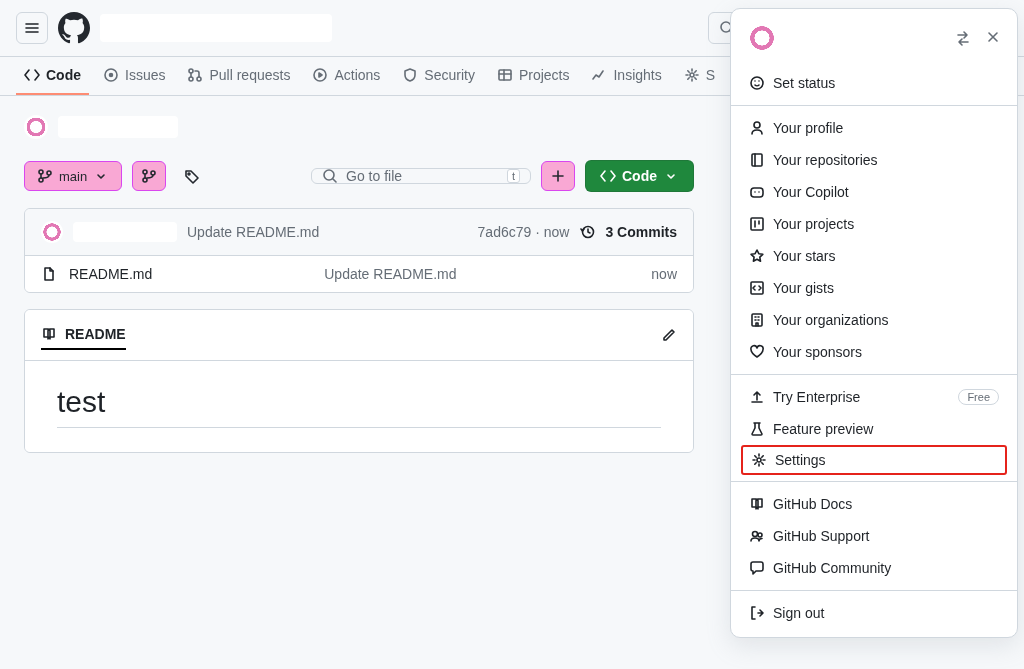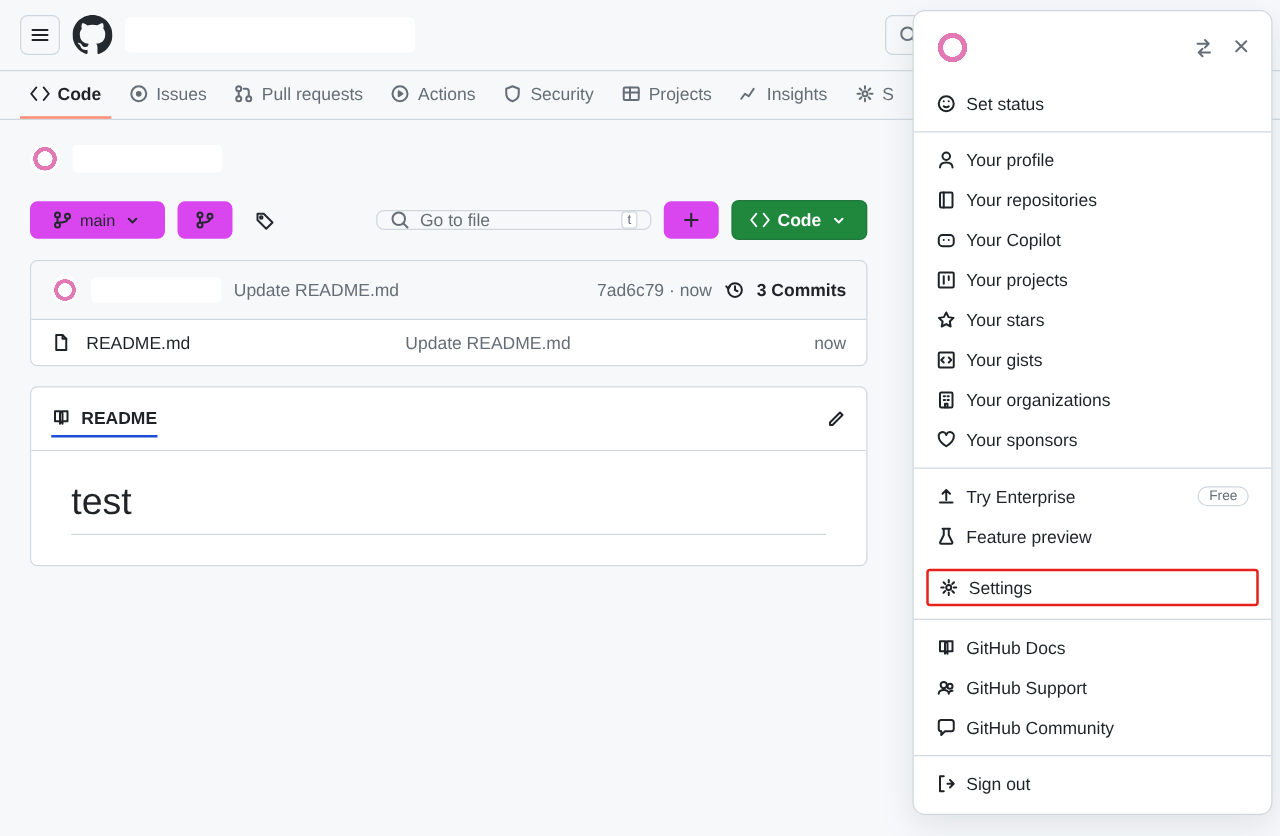--- a/index.html
+++ b/index.html
@@ -9,43 +9,43 @@
 .logo{width:32px;height:32px}
 .redact{background:#fff;height:28px;border-radius:4px}
 .search{margin-left:auto;border:1px solid #d0d7de;border-radius:6px;height:32px;width:300px;display:flex;align-items:center;padding:0 10px;gap:8px;color:#656d76;background:#f6f8fa}
 .key{border:1px solid #d0d7de;border-radius:3px;padding:0 4px;font-size:11px;background:#fff}
 .nav{display:flex;gap:6px;padding:0 16px;border-bottom:1px solid #d0d7de}
 .tab{display:flex;align-items:center;gap:6px;padding:10px 8px;color:#656d76;border-bottom:2px solid transparent;font-size:14px}
 .tab.act{color:#1f2328;border-bottom-color:#fd8c73;font-weight:600}
 .main{padding:16px 24px}
 .row1{display:flex;align-items:center;gap:10px;margin-bottom:18px}
 .ava{width:24px;height:24px;border-radius:50%;background:radial-gradient(circle,#fff 35%,#e278b4 36%,#e278b4 55%,#fff 56%)}
-.btn{border:6px solid #d946ef;border-radius:6px;background:#d946ef;padding:4px 12px;display:inline-flex;align-items:center;gap:6px;font-size:13px;color:#24292f;height:30px}
+.btn{border:1px solid #d946ef;border-radius:6px;background:#f9a8d4;padding:4px 12px;display:inline-flex;align-items:center;gap:6px;font-size:13px;color:#24292f;height:30px}
 .btn.sm{padding:4px 8px}
 .cnt{background:#fff;border:1px solid #d0d7de;border-radius:50%;padding:0 6px;font-size:11px;min-width:18px;text-align:center;line-height:16px}
 .row2{display:flex;align-items:center;gap:10px;margin-bottom:16px}
 .goto{flex:1;border:1px solid #d0d7de;border-radius:6px;height:16px;display:flex;align-items:center;padding:0 10px;gap:8px;color:#656d76;background:#f6f8fa;max-width:220px;margin-left:auto}
 .code-btn{background:#1f883d;color:#fff;border:1px solid rgba(31,35,40,.15);border-radius:6px;padding:5px 14px;display:flex;align-items:center;gap:6px;font-weight:600;height:32px}
 .box{border:1px solid #d0d7de;border-radius:6px;margin-bottom:16px;overflow:hidden}
 .box-hd{background:#f6f8fa;padding:12px 16px;display:flex;align-items:center;gap:10px;border-bottom:1px solid #d0d7de}
 .box-rw{background:#fff;padding:10px 16px;display:flex;align-items:center;gap:12px}
 .muted{color:#656d76}
 .readme-hd{display:flex;align-items:center;justify-content:space-between;padding:10px 16px;border-bottom:1px solid #d0d7de;background:#fff}
-.readme-tab{display:flex;align-items:center;gap:8px;padding:6px 0;border-bottom:2px solid #1d4ed8;font-weight:600}
+.readme-tab{display:flex;align-items:center;gap:8px;padding:6px 0;border-bottom:2px solid #000000;font-weight:600}
 .readme-body{padding:24px 32px;background:#fff}
 .readme-body h1{font-size:30px;font-weight:400;padding-bottom:8px;border-bottom:1px solid #d0d7de}
 
 .panel{position:absolute;top:8px;right:6px;width:288px;background:#fff;border:1px solid #d0d7de;border-radius:10px;box-shadow:0 8px 24px rgba(140,149,159,.2);padding-bottom:8px}
 .panel-hd{display:flex;align-items:center;padding:14px 16px;gap:10px}
 .panel-hd .ava{width:30px;height:30px}
 .panel-ctrls{margin-left:auto;display:flex;gap:14px;color:#656d76}
 .mi{display:flex;align-items:center;gap:8px;padding:8px 18px;color:#1f2328;font-size:14px}
 .sep{height:1px;background:#d0d7de;margin:6px 0}
 .pill{border:1px solid #d0d7de;border-radius:999px;padding:1px 8px;font-size:11px;margin-left:auto;color:#656d76}
-.hl{border:2.5px solid #e5231b;border-radius:3px;margin:10px 10px;padding:5px 8px}
+.hl{border:2.5px solid #e5231b;border-radius:3px;margin:0 10px;padding:5px 8px}
 .ic{width:16px;height:16px;flex:none;display:inline-flex;align-items:center;justify-content:center}
 svg{width:16px;height:16px;fill:none;stroke:currentColor;stroke-width:1.6;stroke-linecap:round;stroke-linejoin:round}
 .ic.lg svg{width:18px;height:18px}
 </style>
 </head>
 <body>
 
 <div class="hdr">
   <div class="burger">
     <span class="ic">

